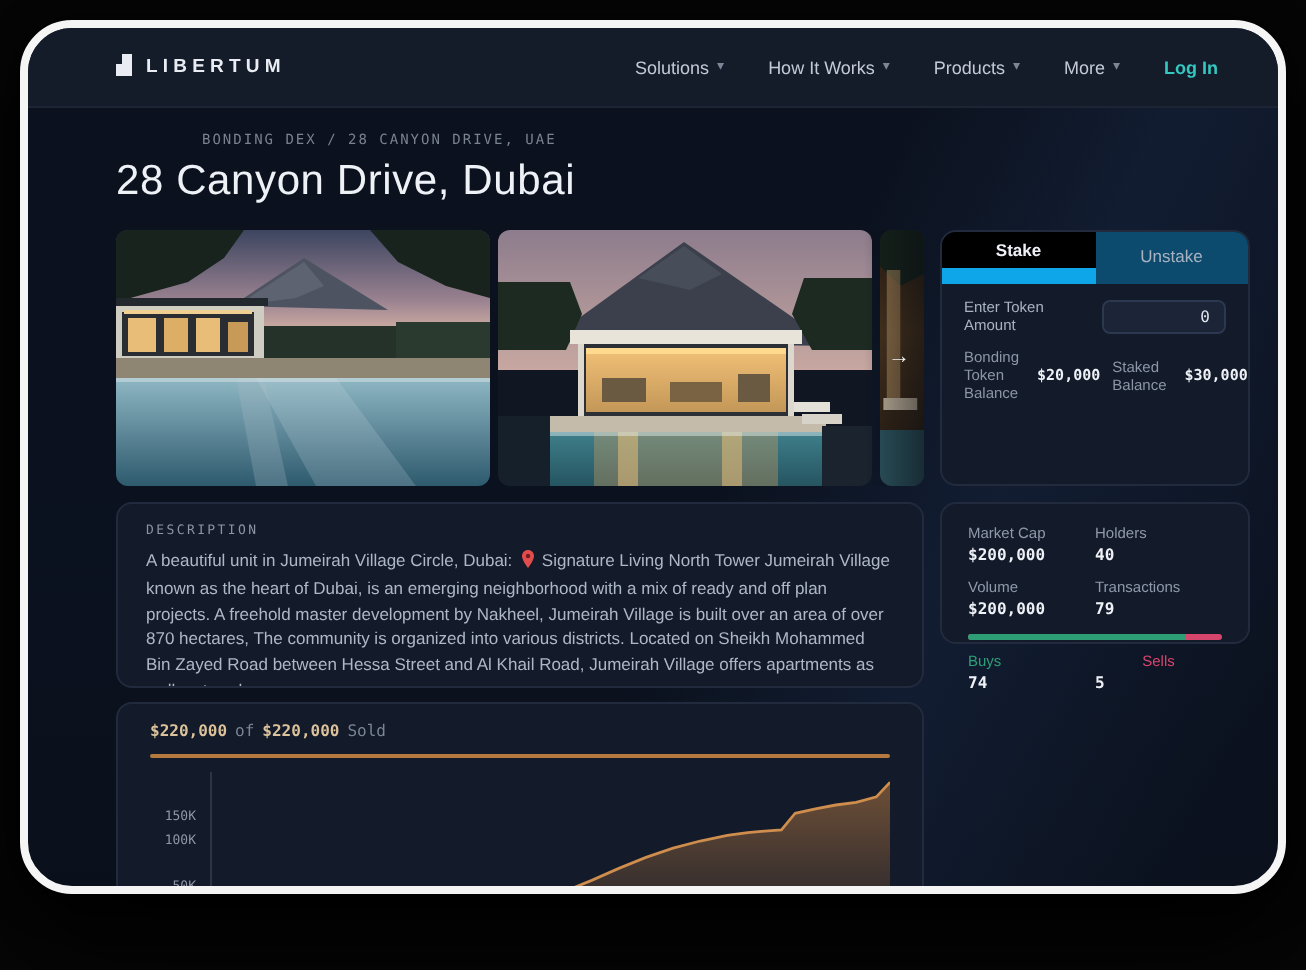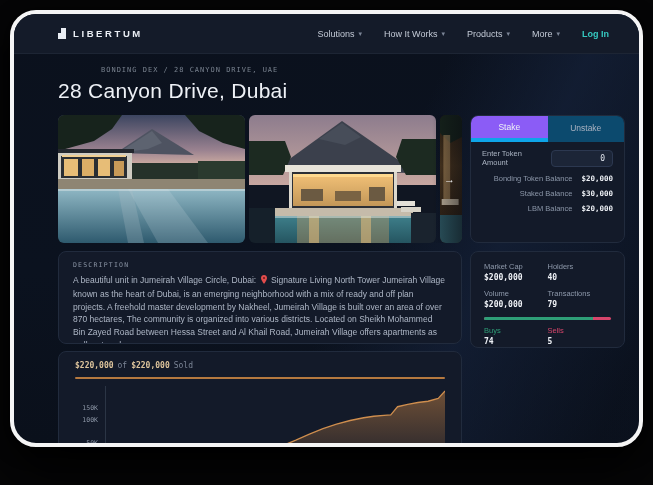--- a/index.html
+++ b/index.html
@@ -68,50 +68,50 @@
   .ytick { position:absolute; right:7px; font-family:"DejaVu Sans Mono", monospace;
     font-size:6.5px; color:#8d97a7; }
   .plot-area { flex:1; border-left:1px solid #2b3545; }
   .plot-area svg { width:100%; height:85px; display:block; }
 
   
   .stake-card { height:128px; overflow:hidden; display:flex; flex-direction:column; }
   .tabs { display:flex; height:26px; flex:0 0 26px; }
   .tab { flex:1; display:flex; align-items:center; justify-content:center;
     font-size:8.5px; cursor:pointer; }
-  .tab-stake { background:#8b5cf6; color:#eef1f6; font-weight:normal;
-    border-bottom:4px solid #0ea5e9; }
+  .tab-stake { background:#000000; color:#eef1f6; font-weight:bold;
+    border-bottom:8px solid #0ea5e9; }
   .tab-unstake { background:#0c4a6e; color:#a9b2c1; border-bottom:2px solid transparent; }
   .stake-body { padding:7px 11px; display:flex; flex-direction:column; }
   .amount-row { display:flex; align-items:center; justify-content:flex-end; gap:8px; }
   .amount-label { color:#aab3c2; font-size:7.5px; }
   .amount-input { width:62px; height:17px; background:#1c2537; border:1px solid #2c3850;
     border-radius:4px; color:#dfe4ec; font-size:8px; text-align:right; padding:0 7px;
     font-family:"DejaVu Sans Mono", monospace; outline:none; }
-  .bal-rows { margin-top:7px; display:flex; flex-direction:column; gap:6px; }
+  .bal-rows { margin-top:7px; display:flex; flex-direction:row; gap:6px; }
   .bal-row { display:flex; align-items:center; justify-content:flex-end; gap:9px; }
   .bal-label { color:#8b96a8; font-size:7.5px; }
   .bal-value { color:#eef1f6; font-size:7.5px; font-weight:bold;
     font-family:"DejaVu Sans Mono", monospace; }
   .connect-btn { margin-top:8px; height:20px; width:100%; background:#0e1625;
     border:1px solid #27334b; border-radius:4px; color:#dde2ea; font-size:7.5px;
     cursor:pointer; font-family:"Liberation Sans", sans-serif; }
 
   
-  .stats-card { margin-top:8px; height:97px; padding:10px 13px; }
+  .stats-card { margin-top:8px; height:71px; padding:10px 13px; }
   .stat-grid { display:grid; grid-template-columns:1fr 1fr; row-gap:7px; }
   .stat .s-label { color:#8e99ab; font-size:7.5px; }
   .stat .s-value { margin-top:2px; color:#eef1f6; font-size:8px; font-weight:bold;
     font-family:"DejaVu Sans Mono", monospace; }
   .ratio-bar { margin-top:8px; height:3px; border-radius:2px; overflow:hidden;
     display:flex; background:#d6456b; }
   .buys-bar { background:#2e9e77; height:100%; }
   .bs-grid { margin-top:6px; display:grid; grid-template-columns:1fr 1fr; }
   .bs-label-buys { color:#2e9e77; font-size:7.5px; }
-  .bs-label-sells { color:#d6456b; font-size:7.5px; }
+  .bs-label-sells { color:#d6456b; font-size:7.5px;text-align:center; }
   .bs-value { margin-top:2px; color:#eef1f6; font-size:8px; font-weight:bold;
     font-family:"DejaVu Sans Mono", monospace; }
 </style>
 </head>
 <body>
 
 <div class="stage">
   <div class="app-window">
 
     <div class="topnav">

